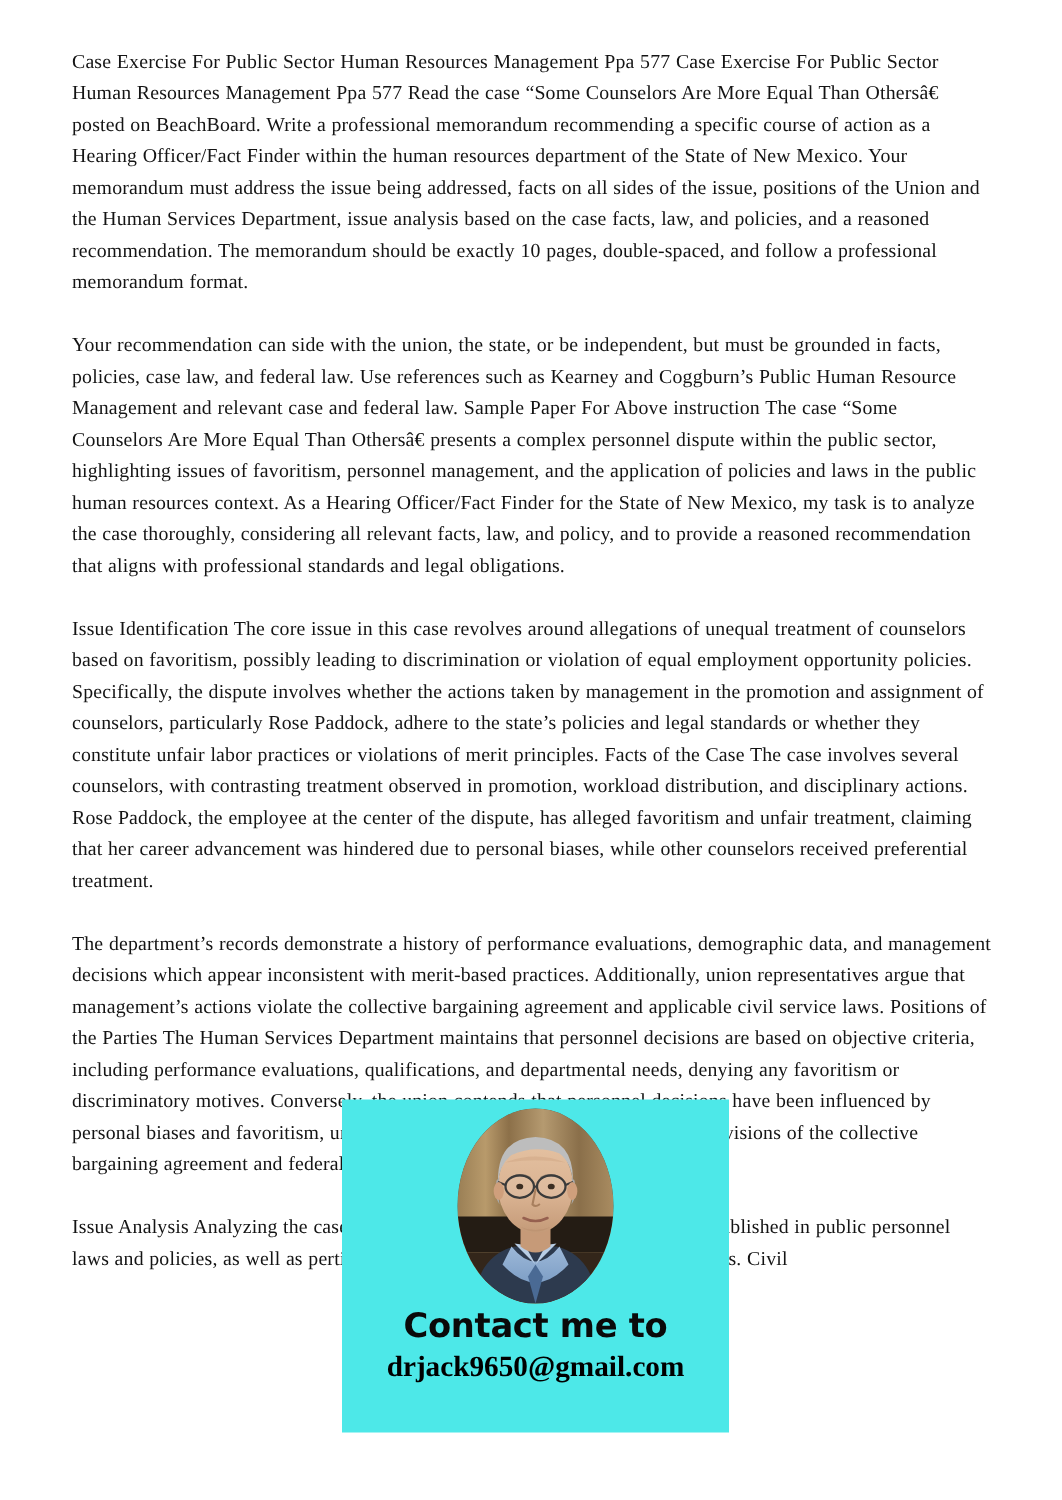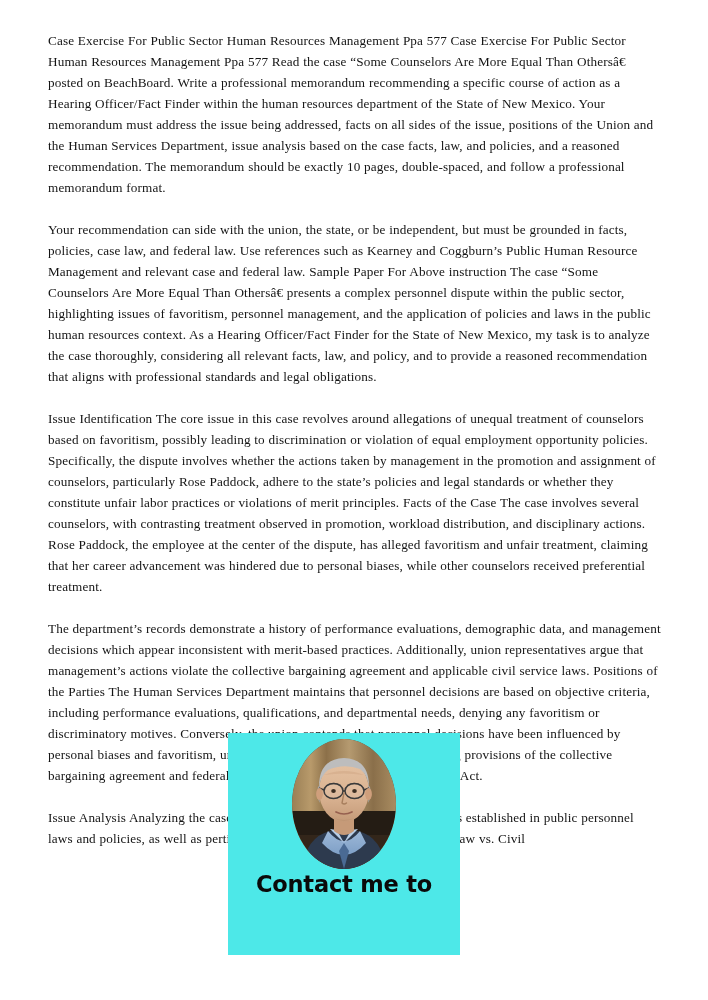--- a/index.html
+++ b/index.html
@@ -41,21 +41,21 @@
     letter-spacing: 0.01em;
     word-spacing: 0.02em;
   }
   .para:last-child { margin-bottom: 0; }
 
   
   .promo-overlay {
     position: absolute;
     left: 228px;
     top: 733px;
-    width: 232px;
+    width: 258px;
     height: 222px;
     background: #4de8e8;
     z-index: 50;
     display: flex;
     flex-direction: column;
     align-items: center;
     padding-top: 6px;
     overflow: hidden;
   }
   .promo-portrait {
@@ -178,15 +178,16 @@
           <ellipse cx="27.5" cy="55" rx="3.4" ry="6" fill="#cf9f7c"></ellipse>
           <ellipse cx="76.5" cy="55" rx="3.4" ry="6" fill="#cf9f7c"></ellipse>
         </g>
       </svg>
     </div>
 
     <div class="promo-headline">
       <span class="l1">Contact me to</span>
     </div>
 
+    <div class="promo-email">drjack9650@gmail.com</div>
   </div>
 
 </div>
 
 </body></html>

